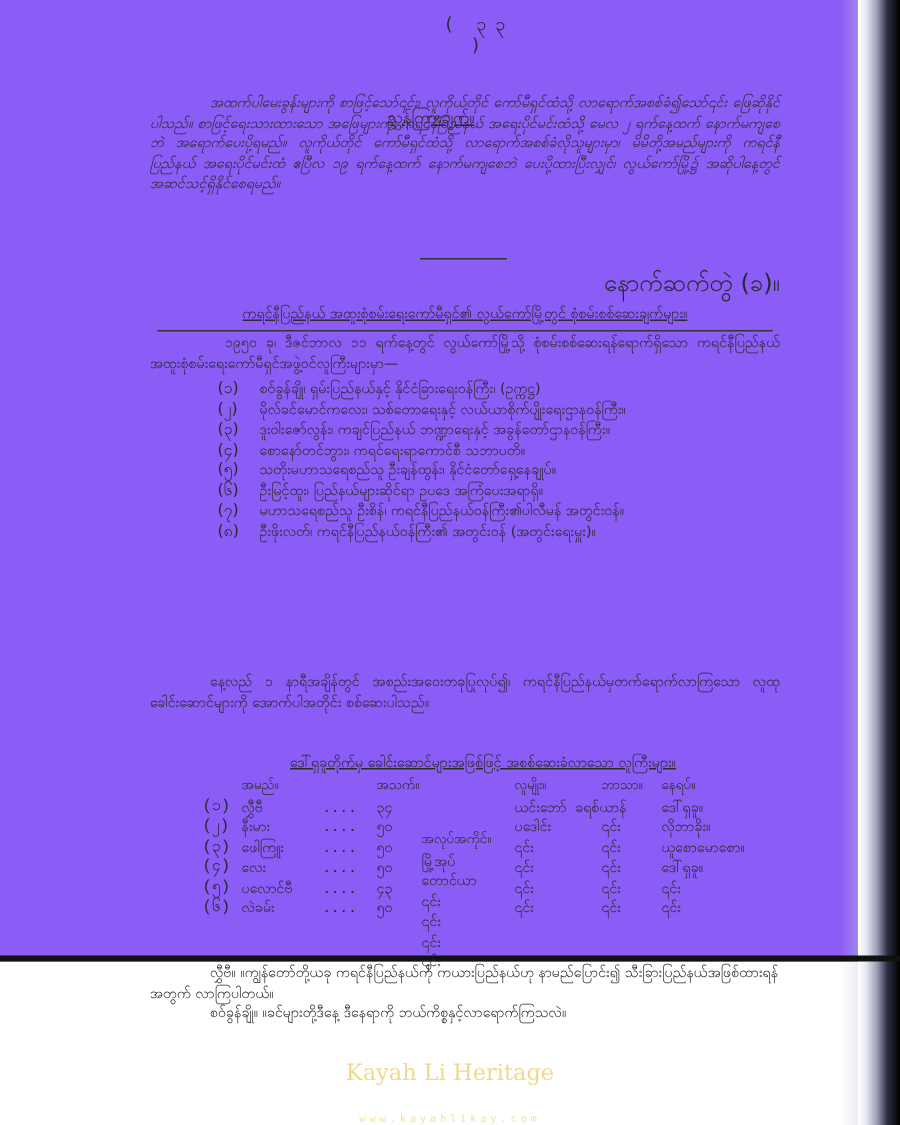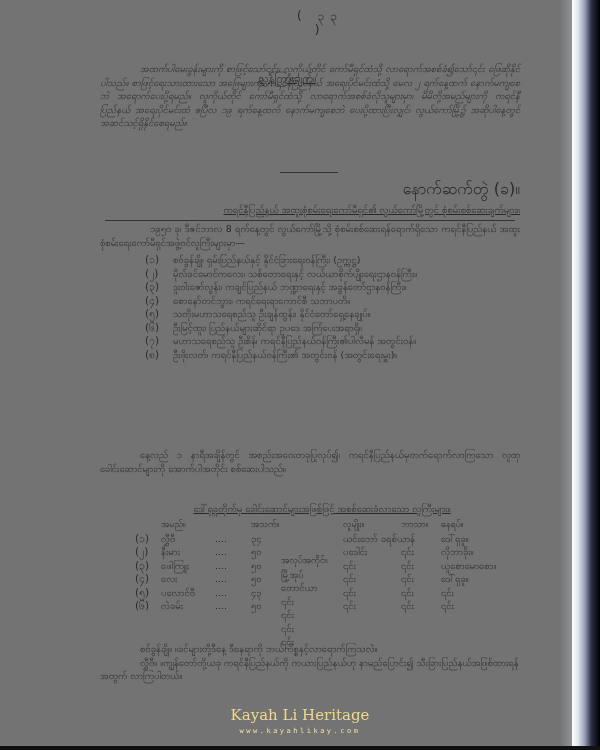--- a/index.html
+++ b/index.html
@@ -3,22 +3,22 @@
   <meta charset="utf-8">
   <style>
     html, body { margin: 0; padding: 0; }
     body {
       width: 600px; height: 750px; overflow: hidden; position: relative;
       background: #ffffff;
       font-family: "DejaVu Sans", sans-serif;
       color: #2a2a2a;
     }
     .page {
-      position: absolute; left: 0; top: 0; width: 600px; height: 750px;
-      background: #737373;
+      position: absolute; left: 0; top: 0; width: 600px; height: 641px;
+      background: #8b5cf6;
     }
     .spine {
       position: absolute; top: 0; right: 0; width: 28px; height: 750px;
       background: linear-gradient(to right, #ffffff 0%, #e6e8f0 20%, #9aa0b6 45%, #2b2e45 70%, #000000 100%);
     }
     .spine-inner {
       position: absolute; top: 0; right: 28px; width: 12px; height: 750px;
       background: linear-gradient(to right, rgba(255,255,255,0), rgba(200,205,220,0.35));
     }
     .bottom-edge {
@@ -27,67 +27,67 @@
     .content {
       position: absolute; left: 100px; top: 0; width: 420px;
       font-size: 9.5px; line-height: 13.5px;
     }
     .page-num { position: absolute; left: 190px; top: 10px; width: 60px; text-align: center; font-size: 12px; letter-spacing: 6px; }
     .heading1 { position: absolute; left: 158px; top: 40px; font-size: 11px; text-decoration: underline; margin-top: 32px; }
     .para { position: absolute; text-align: justify; }
     .p1 { left: 0; top: 62px; width: 420px; text-indent: 40px; font-style: italic; }
     .short-rule { position: absolute; left: 180px; top: 172px; width: 58px; border-top: 1.5px solid #333; }
     .heading2 { position: absolute; left: 0; top: 178px; width: 420px; text-align: right; font-size: 16px; line-height: 22px; }
-    .heading3 { position: absolute; left: 0; top: 203px; width: 420px; text-align: right; font-size: 9.5px; text-decoration: underline; }
+    .heading3 { position: absolute; left: 0; top: 203px; width: 420px; text-align: center; font-size: 9.5px; text-decoration: underline; }
     .rule-long { position: absolute; left: 5px; top: 220px; width: 410px; border-top: 1px solid #333; }
     .p2 { left: 0; top: 222px; width: 420px; text-indent: 50px; }
     .list { position: absolute; left: 45px; top: 253px; width: 370px; }
     .list-item { display: flex; }
     .list-item .num { width: 28px; flex: 0 0 28px; font-size: 10.5px; }
     .list-item .txt { flex: 1; }
     .p3 { left: 0; top: 448px; width: 420px; text-indent: 40px; }
     .heading4 { position: absolute; left: 12px; top: 502px; width: 420px; text-align: center; text-decoration: underline; }
     .table { position: absolute; left: 35px; top: 518px; width: 380px; }
-    .trow { display: flex; height: 13.5px; }
+    .trow { display: flex; height: 13.5px; font-family: Liberation Mono, monospace; }
     .trow span { display: inline-block; white-space: nowrap; }
     .c-num { width: 26px; font-size: 10.5px; }
     .c-name { width: 54px; }
     .c-dots { width: 36px; }
     .c-age { width: 30px; }
     .c-job { width: 62px; margin-top: 36px; }
     .c-race { width: 58px; }
     .c-lang { width: 40px; }
     .c-home { width: 70px; }
     .thead span { font-size: 9px; }
     .dialog { position: absolute; left: 0; top: 642px; width: 420px; }
     .dlg-line { text-indent: 40px; }
     .watermark { position: absolute; left: 0; top: 706px; width: 600px; text-align: center; }
     .wm-title { font-family: "DejaVu Serif", serif; font-size: 15px; color: #f1d98a; }
-    .wm-url { font-family: "DejaVu Sans Mono", monospace; font-size: 7px; letter-spacing: 2.5px; color: #f3e1a6; margin-top: 3px; }
+    .wm-url { font-family: "DejaVu Sans Mono", monospace; font-size: 7px; letter-spacing: 2.5px; color: #f3e1a6; margin-top: 18px; }
   </style>
 </head>
 <body>
 
 <div class="page">
   <div class="spine-inner"></div>
   <div class="spine"></div>
   <div class="bottom-edge"></div>
 
   <div class="content">
     <div class="page-num">( ၃၃ )</div>
     <div class="heading1">ညွှန်ကြားချက်။</div>
 
     <div class="para p1">အထက်ပါမေးခွန်းများကို စာဖြင့်သော်၎င်း၊ လူကိုယ်တိုင် ကော်မီရှင်ထံသို့ လာရောက်အစစ်ခံ၍သော်၎င်း ဖြေဆိုနိုင်ပါသည်။ စာဖြင့်ရေးသားထားသော အဖြေများကို၊ ကရင်နီပြည်နယ် အရေးပိုင်မင်းထံသို့ မေလ ၂ ရက်နေ့ထက် နောက်မကျစေဘဲ အရောက်ပေးပို့ရမည်။ လူကိုယ်တိုင် ကော်မီရှင်ထံသို့ လာရောက်အစစ်ခံလိုသူများမှာ၊ မိမိတို့အမည်များကို ကရင်နီပြည်နယ် အရေးပိုင်မင်းထံ ဧပြီလ ၁၉ ရက်နေ့ထက် နောက်မကျစေဘဲ ပေးပို့ထားပြီးလျှင်၊ လွယ်ကော်မြို့၌ အဆိုပါနေ့တွင် အဆင်သင့်ရှိနိုင်စေရမည်။</div>
 
     <div class="short-rule"></div>
     <div class="heading2">နောက်ဆက်တွဲ (ခ)။</div>
     <div class="heading3">ကရင်နီပြည်နယ် အထူးစုံစမ်းရေးကော်မီရှင်၏ လွယ်ကော်မြို့တွင် စုံစမ်းစစ်ဆေးချက်များ။</div>
     <div class="rule-long"></div>
 
-    <div class="para p2">၁၉၅၀ ခု၊ ဒီဇင်ဘာလ 8 ရက်နေ့တွင် လွယ်ကော်မြို့သို့ စုံစမ်းစစ်ဆေးရန်ရောက်ရှိသော ကရင်နီပြည်နယ် အထူးစုံစမ်းရေးကော်မီရှင်အဖွဲ့ဝင်လူကြီးများမှာ—</div>
+    <div class="para p2">၁၉၅၀ ခု၊ ဒီဇင်ဘာလ ၁၁ ရက်နေ့တွင် လွယ်ကော်မြို့သို့ စုံစမ်းစစ်ဆေးရန်ရောက်ရှိသော ကရင်နီပြည်နယ် အထူးစုံစမ်းရေးကော်မီရှင်အဖွဲ့ဝင်လူကြီးများမှာ—</div>
 
     <div class="list">
       <div class="list-item">
           <span class="num">(၁)</span>
           <span class="txt">စဝ်ခွန်ချို၊ ရှမ်းပြည်နယ်နှင့် နိုင်ငံခြားရေးဝန်ကြီး၊ (ဥက္ကဋ္ဌ)</span>
         </div>
       <div class="list-item">
           <span class="num">(၂)</span>
           <span class="txt">မိုလ်ခင်မောင်ကလေး၊ သစ်တောရေးနှင့် လယ်ယာစိုက်ပျိုးရေးဌာနဝန်ကြီး။</span>
         </div>
@@ -189,26 +189,26 @@
         <span class="c-age">၅၀</span>
         <span class="c-job">၎င်း</span>
         <span class="c-race">၎င်း</span>
         <span class="c-lang">၎င်း</span>
         <span class="c-home">၎င်း</span>
       </div>
     </div>
 
     <div class="dialog">
       <div class="dlg-line">
+        <span>လွှီဗီ။</span>
+        <span>။ကျွန်တော်တို့ယခု ကရင်နီပြည်နယ်ကို ကယားပြည်နယ်ဟု နာမည်ပြောင်း၍ သီးခြားပြည်နယ်အဖြစ်ထားရန်အတွက် လာကြပါတယ်။</span>
+      </div>
+      <div class="dlg-line">
         <span>စဝ်ခွန်ချို။</span>
         <span>။ခင်များတို့ဒီနေ့ ဒီနေရာကို ဘယ်ကိစ္စနှင့်လာရောက်ကြသလဲ။</span>
-      </div>
-      <div class="dlg-line">
-        <span>လွှီဗီ။</span>
-        <span>။ကျွန်တော်တို့ယခု ကရင်နီပြည်နယ်ကို ကယားပြည်နယ်ဟု နာမည်ပြောင်း၍ သီးခြားပြည်နယ်အဖြစ်ထားရန်အတွက် လာကြပါတယ်။</span>
       </div>
     </div>
   </div>
 
   <div class="watermark">
     <div class="wm-title">Kayah Li Heritage</div>
     <div class="wm-url">www.kayahlikay.com</div>
   </div>
 </div>
 

